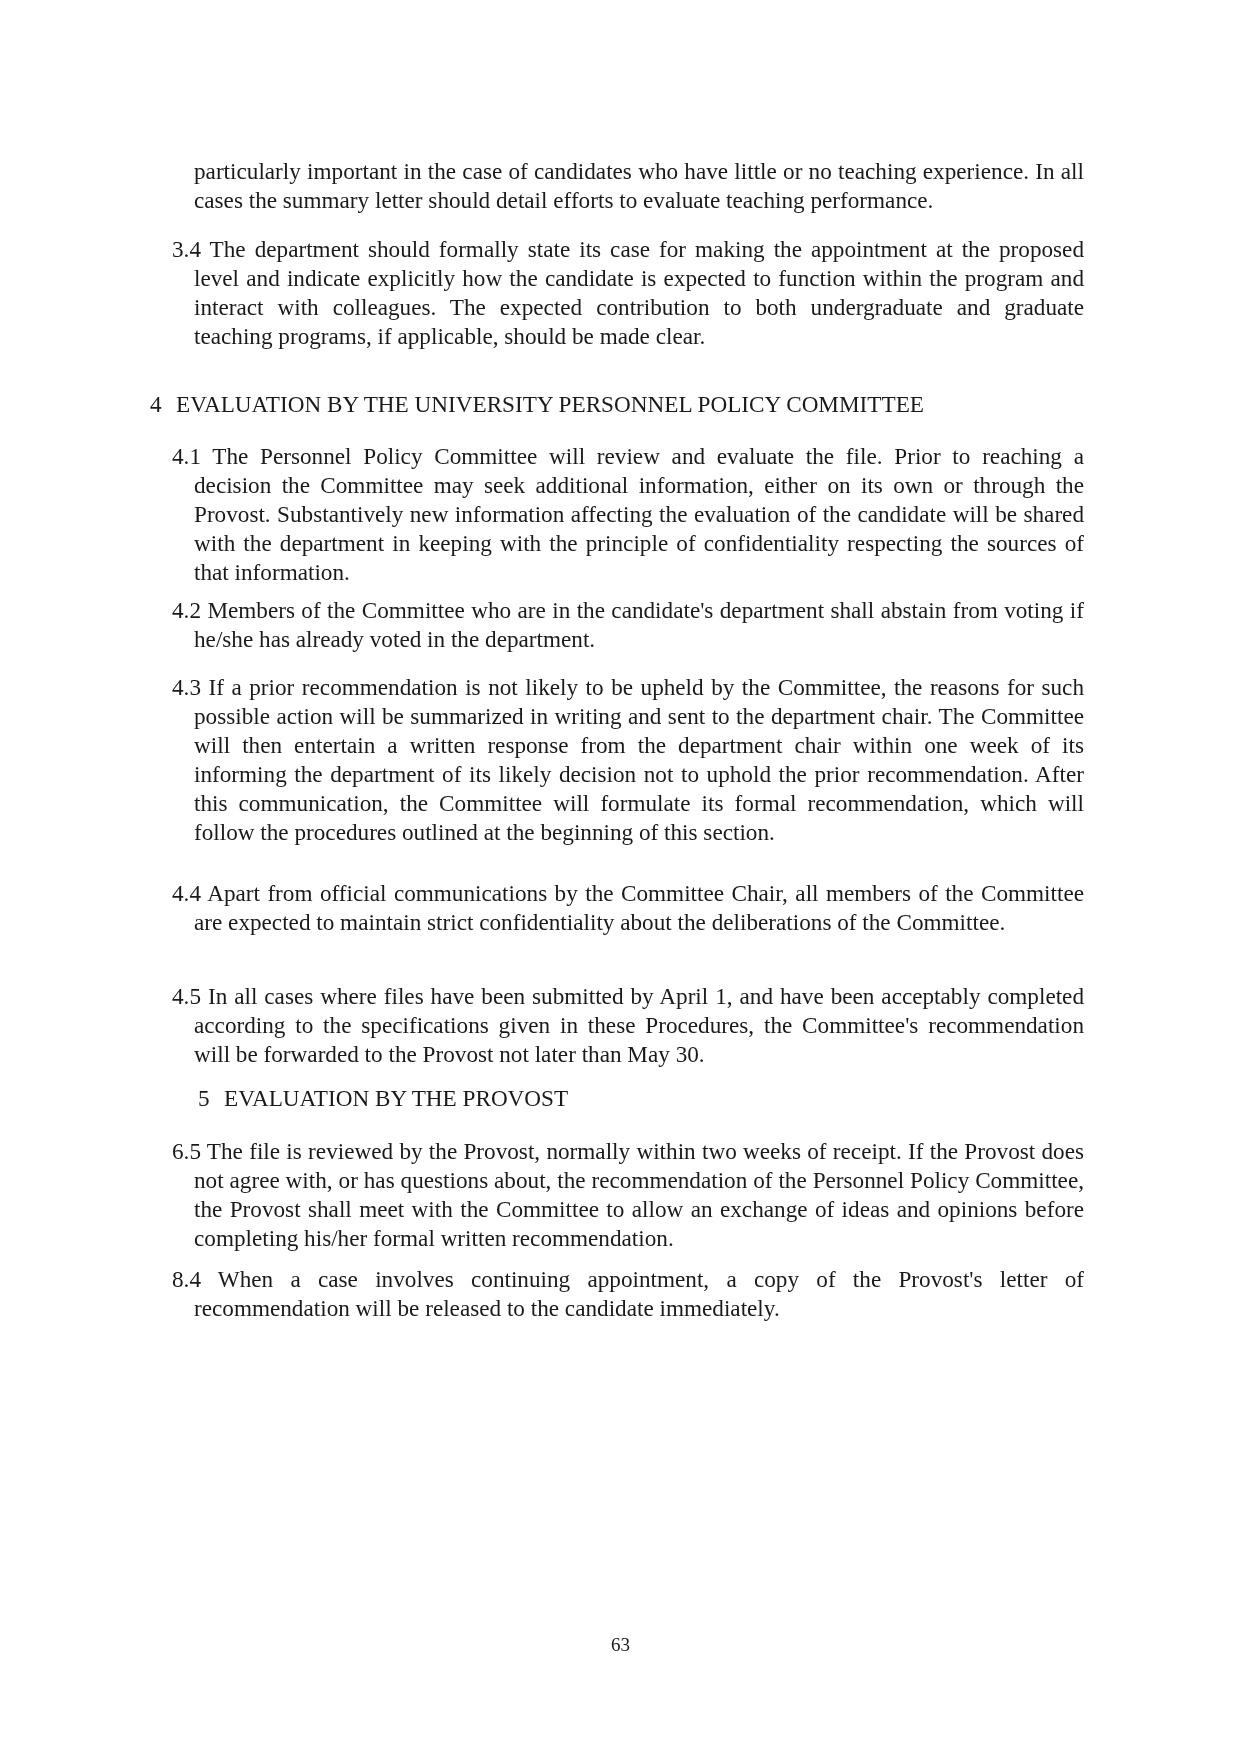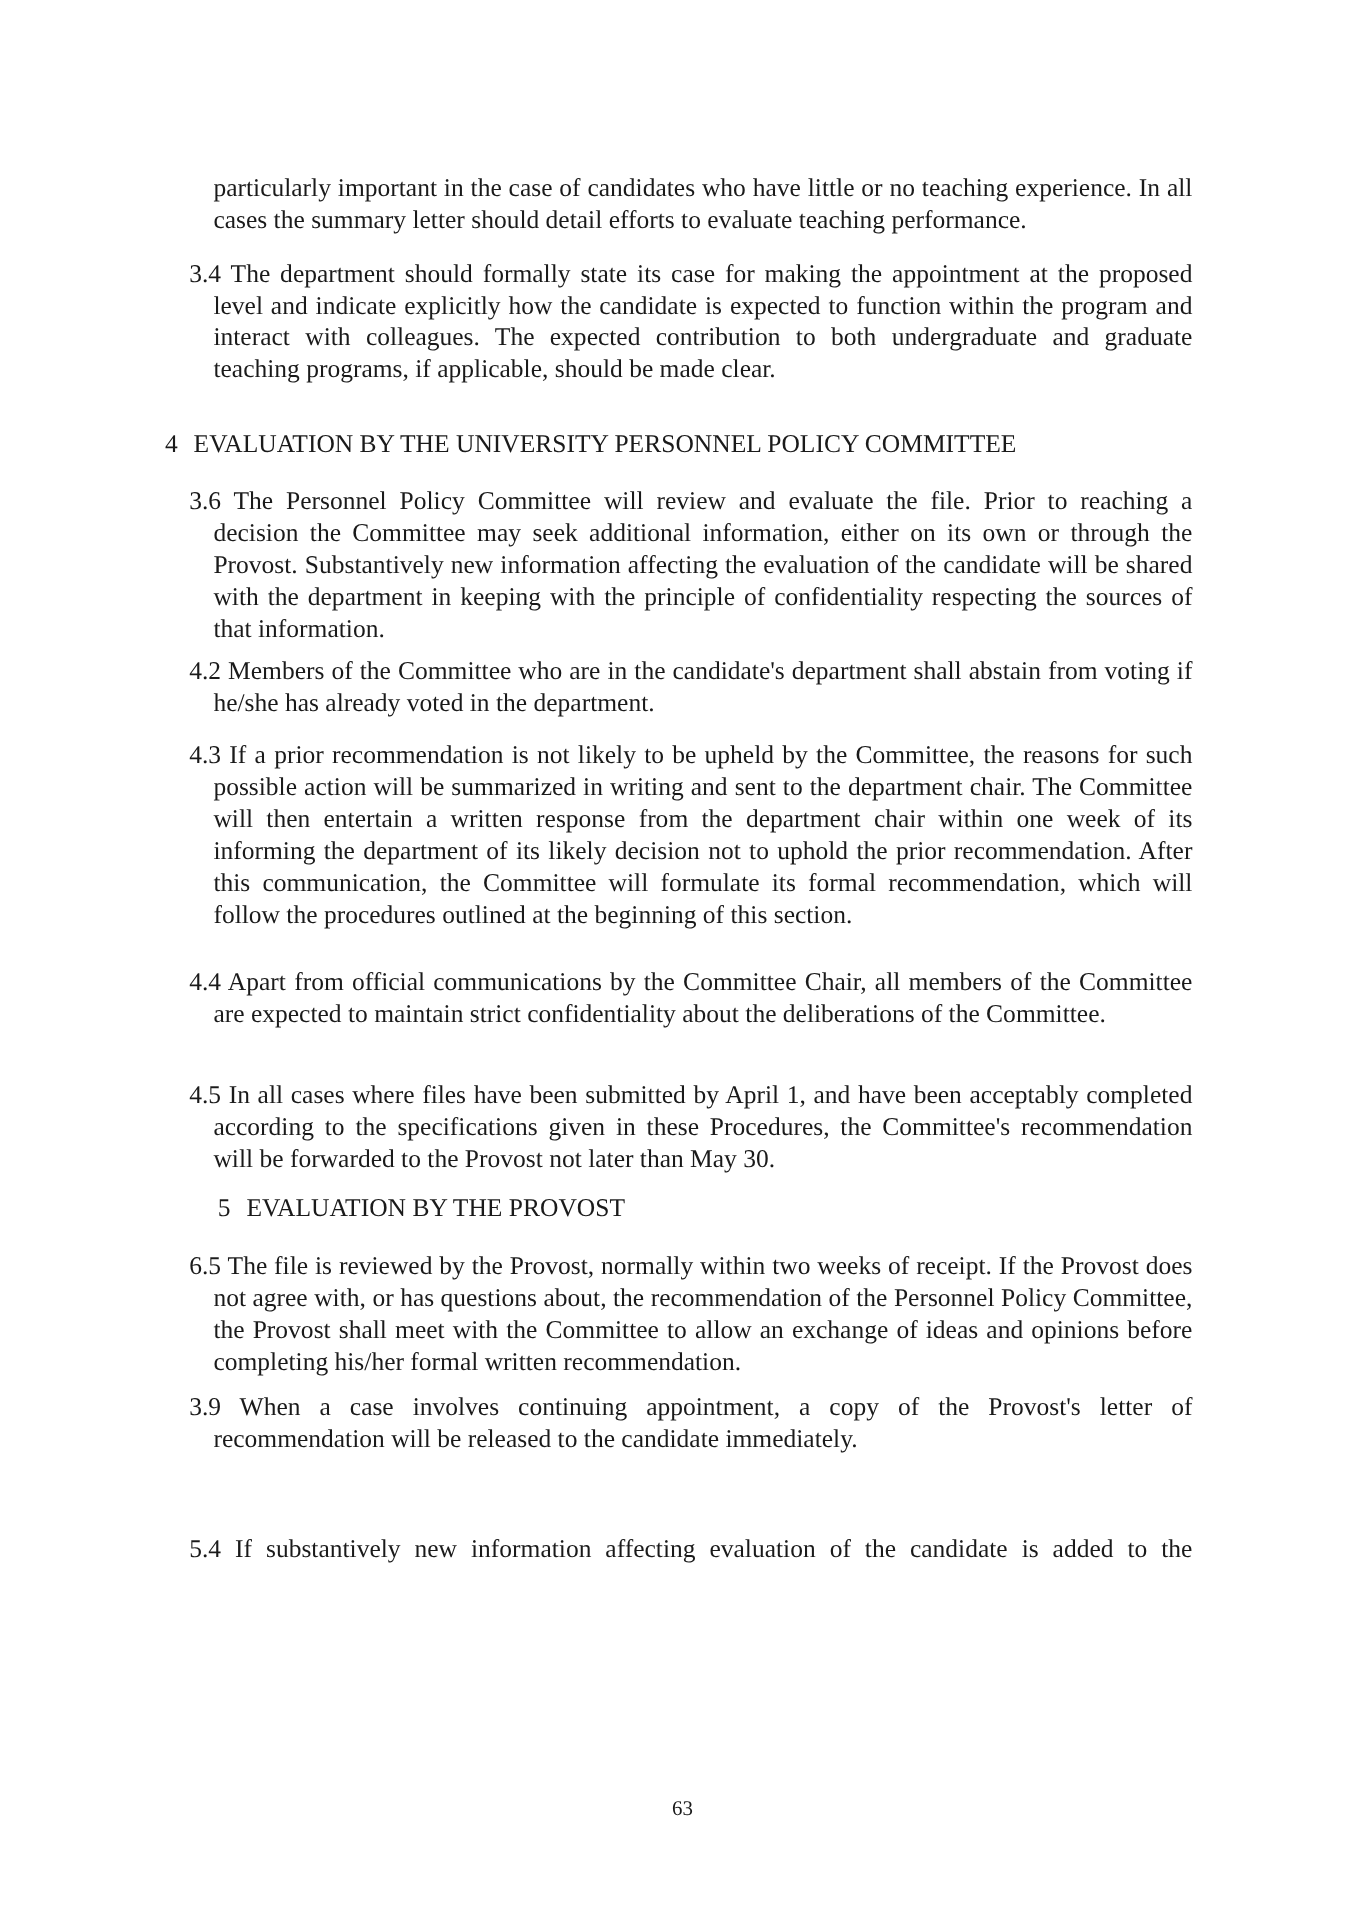--- a/index.html
+++ b/index.html
@@ -51,21 +51,21 @@
   <div class="para last-left" style="top:235px;">
     <span>3.4</span>
     <span>The department should formally state its case for making the appointment at the proposed level and indicate explicitly how the candidate is expected to function within the program and interact with colleagues. The expected contribution to both undergraduate and graduate teaching programs, if applicable, should be made clear.</span>
   </div>
 
   <div class="heading" style="top:390px;">
     <span class="num">4</span><span>EVALUATION BY THE UNIVERSITY PERSONNEL POLICY COMMITTEE</span>
   </div>
 
   <div class="para last-left" style="top:442px;">
-    <span>3.6</span>
+    <span>4.1</span>
     <span>The Personnel Policy Committee will review and evaluate the file. Prior to reaching a decision the Committee may seek additional information, either on its own or through the Provost. Substantively new information affecting the evaluation of the candidate will be shared with the department in keeping with the principle of confidentiality respecting the sources of that information.</span>
   </div>
 
   <div class="para last-left" style="top:596px;">
     <span>4.2</span>
     <span>Members of the Committee who are in the candidate's department shall abstain from voting if he/she has already voted in the department.</span>
   </div>
 
   <div class="para last-left" style="top:673px;">
     <span>4.3</span>
@@ -85,24 +85,20 @@
   <div class="heading" style="top:1084px;margin-left:48px;">
     <span class="num">5</span><span>EVALUATION BY THE PROVOST</span>
   </div>
 
   <div class="para last-left" style="top:1137px;">
     <span>6.5</span>
     <span>The file is reviewed by the Provost, normally within two weeks of receipt. If the Provost does not agree with, or has questions about, the recommendation of the Personnel Policy Committee, the Provost shall meet with the Committee to allow an exchange of ideas and opinions before completing his/her formal written recommendation.</span>
   </div>
 
   <div class="para last-left" style="top:1265px;">
-    <span>3.9</span>
+    <span>8.4</span>
     <span>When a case involves continuing appointment, a copy of the Provost's letter of recommendation will be released to the candidate immediately.</span>
   </div>
 
 
-  <div class="para" style="top:1394px; text-align-last: justify;">
-    <span>5.4</span>
-    <span>If substantively new information affecting evaluation of the candidate is added to the</span>
-  </div>
 
   <div class="page-number">63</div>
 </div>
 
 </body></html>

